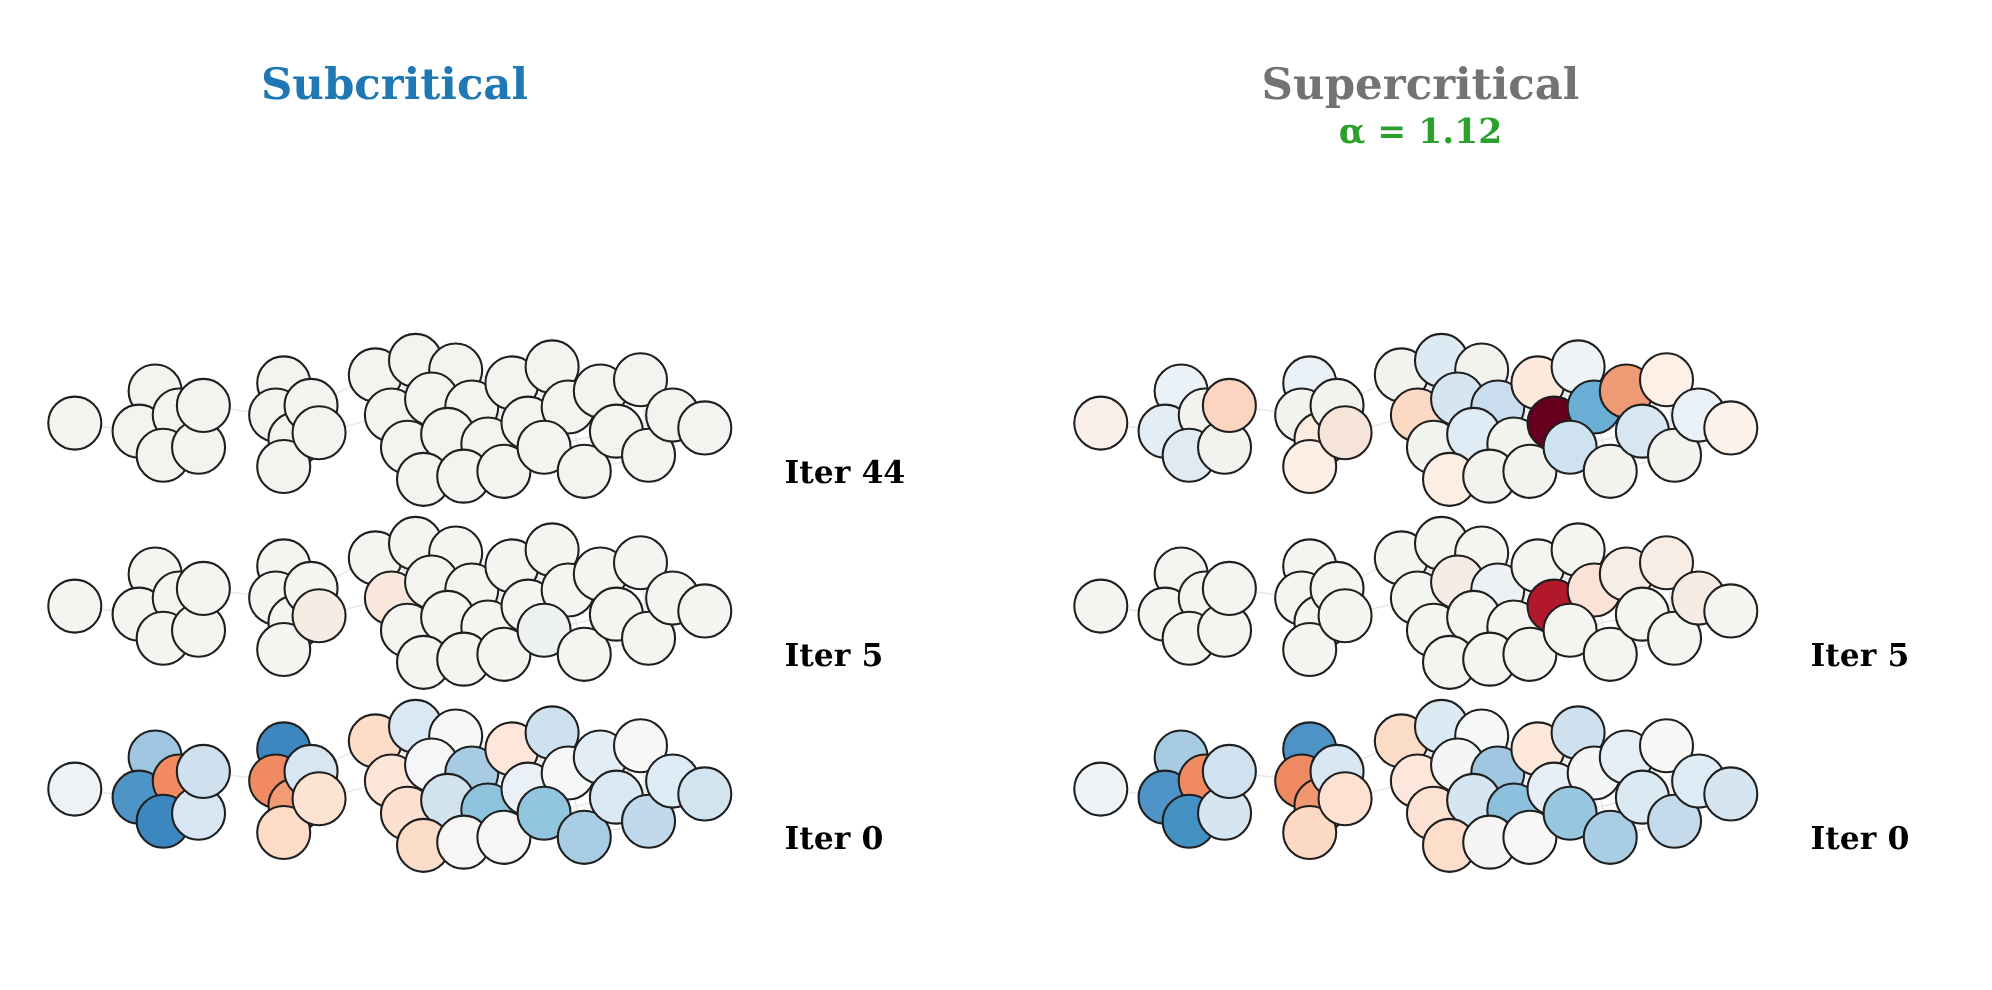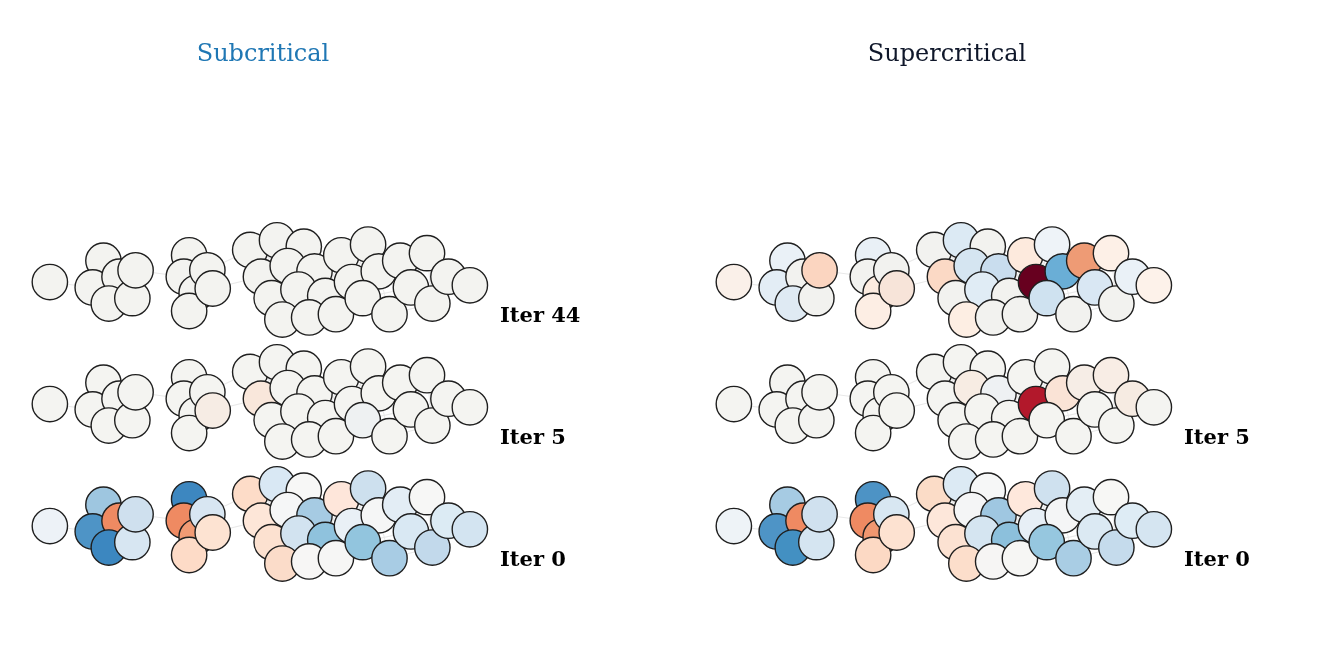--- a/index.html
+++ b/index.html
@@ -5,27 +5,27 @@
   html,body{margin:0;padding:0;}
   body{
     width:1328px;height:660px;background:#ffffff;position:relative;
     font-family:"DejaVu Serif", serif;overflow:hidden;
   }
   .figure{position:absolute;inset:0;}
   .panel{position:absolute;top:0;width:620px;height:660px;}
   .panel.left{left:28px;}
   .panel.right{left:712px;}
   .title-block{margin-top:38px;width:470px;text-align:center;line-height:1.25;}
-  .title{font-size:24px;font-weight:normal;}
+  .title{font-size:29px;font-weight:bold;}
   .alpha{font-size:23px;font-weight:bold;}
   .rows{position:absolute;top:220px;left:0;display:flex;flex-direction:column;row-gap:1px;}
   .net-row{display:flex;align-items:flex-end;height:121px;}
   .net-row svg{display:block;width:468px;height:120px;}
   .row-label{
-    margin-left:4px;padding-bottom:14px;font-size:21px;font-weight:bold;color:#000;
+    margin-left:27px;padding-bottom:14px;font-size:21px;font-weight:bold;color:#000;
     white-space:nowrap;
   }
 </style>
 </head>
 <body>
 
 <div class="figure">
 
   <section class="panel left">
     <div class="title-block">
@@ -495,21 +495,22 @@
             <circle cx="392" cy="52" r="16.5" fill="#dcebf4" stroke="#1f1f1f" stroke-width="1.3"></circle>
             <circle cx="412" cy="60" r="16.5" fill="#d3e4f1" stroke="#1f1f1f" stroke-width="1.3"></circle>
           </svg>
           <div class="row-label">Iter 0</div>
         </div>
       </div>
   </section>
 
   <section class="panel right">
     <div class="title-block">
-      <div class="title" style="color: #0f172a;">Supercritical</div>
+      <div class="title" style="color: #737373;">Supercritical</div>
+      <div class="alpha" style="color: rgb(44, 160, 44);">α = 1.12</div>
     </div>
     <div class="rows">
         <div class="net-row">
           <svg viewBox="0 0 436 112">
             <line x1="20" y1="57" x2="60" y2="62" stroke="#e9e9e9" stroke-width="1"></line>
             <line x1="70" y1="37" x2="60" y2="62" stroke="#e9e9e9" stroke-width="1"></line>
             <line x1="70" y1="37" x2="85" y2="52" stroke="#e9e9e9" stroke-width="1"></line>
             <line x1="70" y1="37" x2="75" y2="77" stroke="#e9e9e9" stroke-width="1"></line>
             <line x1="70" y1="37" x2="97" y2="72" stroke="#e9e9e9" stroke-width="1"></line>
             <line x1="70" y1="37" x2="100" y2="46" stroke="#e9e9e9" stroke-width="1"></line>

